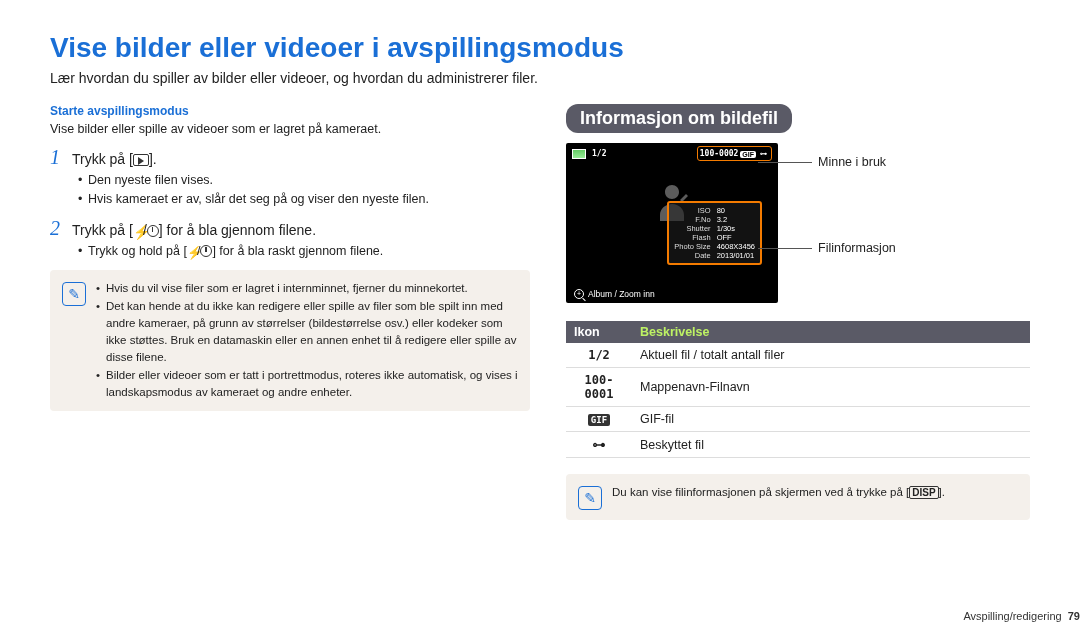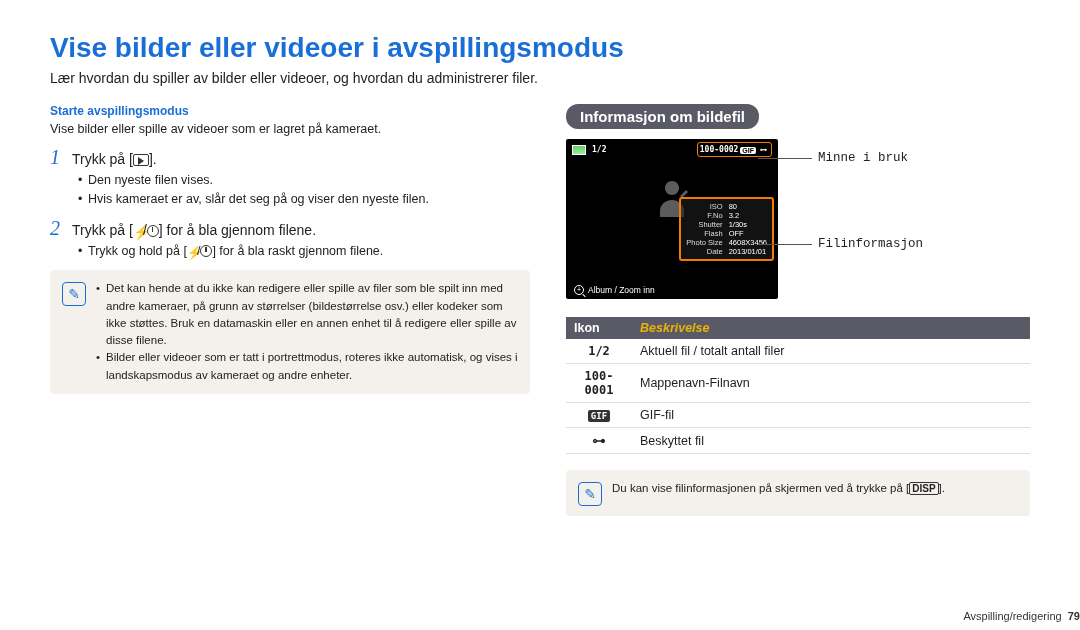--- a/index.html
+++ b/index.html
@@ -146,21 +146,21 @@
   .note-text {
     font-size: 11.5px;
     line-height: 1.5;
   }
   .pill {
     display: inline-block;
     background: #5a5a66;
     color: #fff;
     border-radius: 12px;
     padding: 4px 14px;
-    font-size: 15px;
+    font-size: 18px;
     font-weight: 600;
     margin-bottom: 10px;
   }
   .screen-area {
     display: flex;
     align-items: flex-start;
     gap: 4px;
     margin-bottom: 18px;
   }
   .screen {
@@ -213,21 +213,21 @@
     position: absolute;
     top: 34px;
     left: 50%;
     transform: translateX(-50%);
     color: #5a5a5a;
     font-size: 50px;
     line-height: 0;
   }
   .screen .info-box {
     position: absolute;
-    right: 4px;
+    right: 16px;
     top: 58px;
     border: 2px solid #f47b00;
     border-radius: 3px;
     background: rgba(30,30,30,0.6);
     font-size: 7.5px;
     display: grid;
     grid-template-columns: auto auto;
     column-gap: 6px;
     row-gap: 0;
     padding: 3px 5px;
@@ -265,21 +265,20 @@
     display: flex;
     flex-direction: column;
     gap: 50px;
     padding-top: 12px;
   }
   .callout {
     display: flex;
     align-items: center;
     gap: 6px;
     font-size: 12.5px;
-    font-family: Liberation Mono, monospace;
   }
   .callout .line {
     width: 30px;
     height: 1px;
     background: #555;
     position: relative;
   }
   .callout .line::before {
     content:"";
     position:absolute;
@@ -294,21 +293,21 @@
     border-collapse: collapse;
     font-size: 12.5px;
   }
   .icon-table th {
     background: #5a5a66;
     color: #fff;
     text-align: left;
     padding: 4px 8px;
     font-weight: 600;
   }
-  .icon-table th.col2 { color: #eab308; font-style: italic; }
+  .icon-table th.col2 { color: #bef264; }
   .icon-table td {
     padding: 5px 8px;
     border-bottom: 1px solid #ddd;
   }
   .icon-table td.icon-cell {
     width: 66px;
     text-align: center;
     font-family: monospace;
     font-weight: bold;
     font-size: 12px;
@@ -373,20 +372,21 @@
     </div>
     <ul class="bullet-list">
       <li>
         <span>Trykk og hold på [</span><span class="icon-flash">⚡</span><span>/</span><span class="icon-timer"></span><span>] for å bla raskt gjennom filene.</span>
       </li>
     </ul>
 
     <div class="note-block">
       <div class="note-icon">✎</div>
       <ul class="note-list">
+        <li>Hvis du vil vise filer som er lagret i internminnet, fjerner du minnekortet.</li>
         <li>Det kan hende at du ikke kan redigere eller spille av filer som ble spilt inn med andre kameraer, på grunn av størrelser (bildestørrelse osv.) eller kodeker som ikke støttes. Bruk en datamaskin eller en annen enhet til å redigere eller spille av disse filene.</li>
         <li>Bilder eller videoer som er tatt i portrettmodus, roteres ikke automatisk, og vises i landskapsmodus av kameraet og andre enheter.</li>
       </ul>
     </div>
   </div>
 
   <div class="col-right">
     <span class="pill">Informasjon om bildefil</span>
 
     <div class="screen-area">

